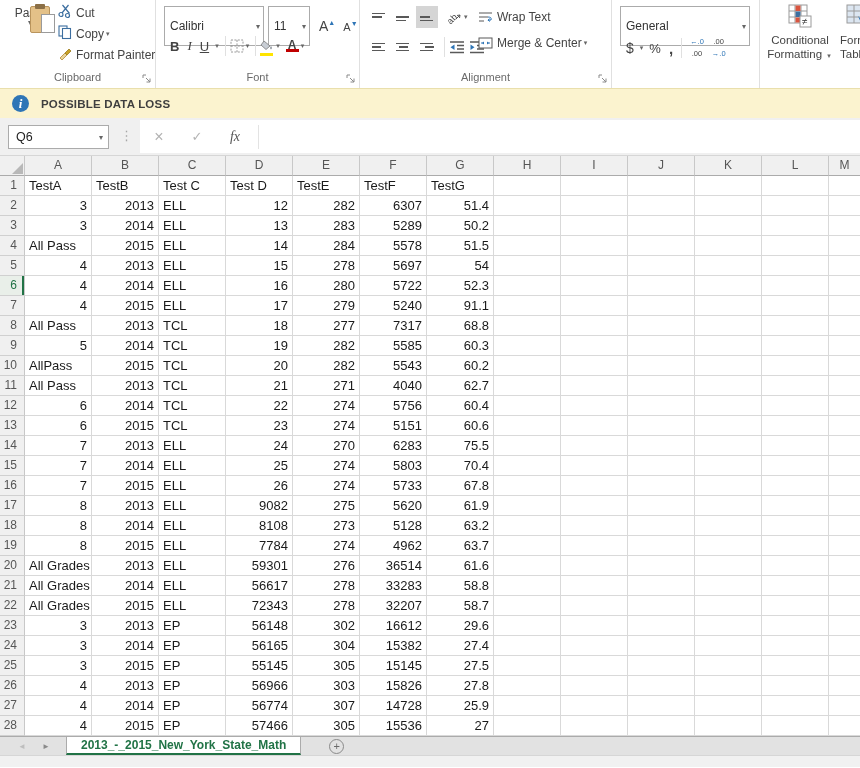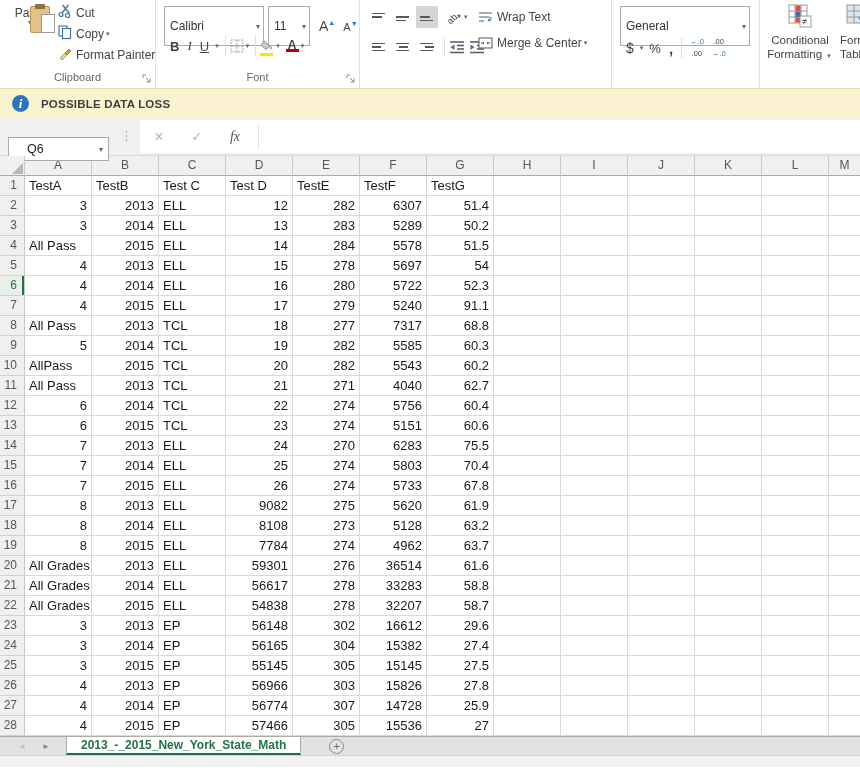--- a/index.html
+++ b/index.html
@@ -64,21 +64,21 @@
   .bigbtn .bic { margin:0 auto 3px auto; width:24px; height:26px; }
 
   
   .warnbar { height:30px; background:#FBF3CF; border-top:1px solid #E9DFAC; display:flex; align-items:center; padding-left:12px; }
   .info-ic { width:17px; height:17px; border-radius:50%; background:#2E75B6; color:#fff; font-family:"Liberation Serif",serif; font-style:italic; font-weight:bold; font-size:13px; text-align:center; line-height:17px; flex:0 0 auto; }
   .warn-title { font-weight:bold; font-size:11.5px; color:#3f3f3f; margin-left:12px; letter-spacing:.2px; }
   .warn-msg { font-size:12px; color:#3f3f3f; margin-left:10px; white-space:nowrap; overflow:hidden; }
 
   
   .formula-row { height:38px; background:#F0F0F0; position:relative; border-bottom:1px solid #D6D6D6; }
-  .namebox { position:absolute; left:8px; top:7px; width:101px; height:24px; background:#fff; border:1px solid #ABABAB; font-size:12.5px; color:#222; display:flex; align-items:center; padding-left:18px;margin-top:12px; }
+  .namebox { position:absolute; left:8px; top:7px; width:101px; height:24px; background:#fff; border:1px solid #ABABAB; font-size:12.5px; color:#222; display:flex; align-items:center; padding-left:7px; }
   .namebox .arr { margin-left:auto; font-size:8px; color:#666; padding-right:5px; }
   .fx-dots { position:absolute; left:120px; top:10px; color:#A6A6A6; font-size:13px; letter-spacing:0; }
   .fx-panel { position:absolute; left:140px; right:0; top:2px; bottom:2px; background:#fff; display:flex; align-items:center; }
   .fx-btn { width:38px; text-align:center; color:#B3B3B3; font-size:13px; }
   .fx-btn.fx { color:#555; font-family:"Liberation Serif",serif; font-style:italic; font-size:14px; }
   .fx-sep { width:1px; height:24px; background:#E3E3E3; margin:0 4px; }
   .fx-input { flex:1; height:100%; font-size:12.5px; color:#222; display:flex; align-items:center; padding-left:6px; }
 
   
   .grid { height:580px; overflow:hidden; background:#fff; }
@@ -287,20 +287,29 @@
                 <rect x="1" y="1" width="13" height="10" fill="#fff" stroke="#595959"></rect>
                 <path d="M3 6 L6 6 M12 6 L9 6" stroke="#2E75B6"></path>
                 <path d="M6 4.5 L6 7.5 L4 6 Z M9 4.5 L9 7.5 L11 6 Z" fill="#2E75B6"></path>
               </svg>
           </span>
           <span class="ricon-txt">Merge &amp; Center</span>
           <span class="mini-arr">▾</span>
         </div>
       </div>
     </div>
+    <div class="rgroup-label">
+      <span>Alignment</span>
+      <span class="launcher">
+        <svg width="10" height="10" viewBox="0 0 10 10">
+            <path d="M1 4 V1 H4" stroke="#8a8a8a" fill="none"></path>
+            <path d="M4 4 L8 8 M8 4.5 V8 H4.5" stroke="#8a8a8a" fill="none"></path>
+          </svg>
+      </span>
+    </div>
   </div>
 
   <div class="rgroup g-num">
     <div class="rgroup-content">
       <div class="num-row1">
         <div class="combo">
           <span>General</span>
           <span class="arr">▾</span>
         </div>
       </div>
@@ -726,21 +735,21 @@
         <div class="cell txt"></div>
         <div class="cell txt"></div>
         <div class="cell txt"></div>
         <div class="cell txt last"></div>
       </div>
       <div class="grow">
         <div class="rn">22</div>
         <div class="cell txt">All Grades</div>
         <div class="cell num">2015</div>
         <div class="cell txt">ELL</div>
-        <div class="cell num">54838</div>
+        <div class="cell num">72343</div>
         <div class="cell num">278</div>
         <div class="cell num">32207</div>
         <div class="cell num">58.7</div>
         <div class="cell txt"></div>
         <div class="cell txt"></div>
         <div class="cell txt"></div>
         <div class="cell txt"></div>
         <div class="cell txt"></div>
         <div class="cell txt last"></div>
       </div>

